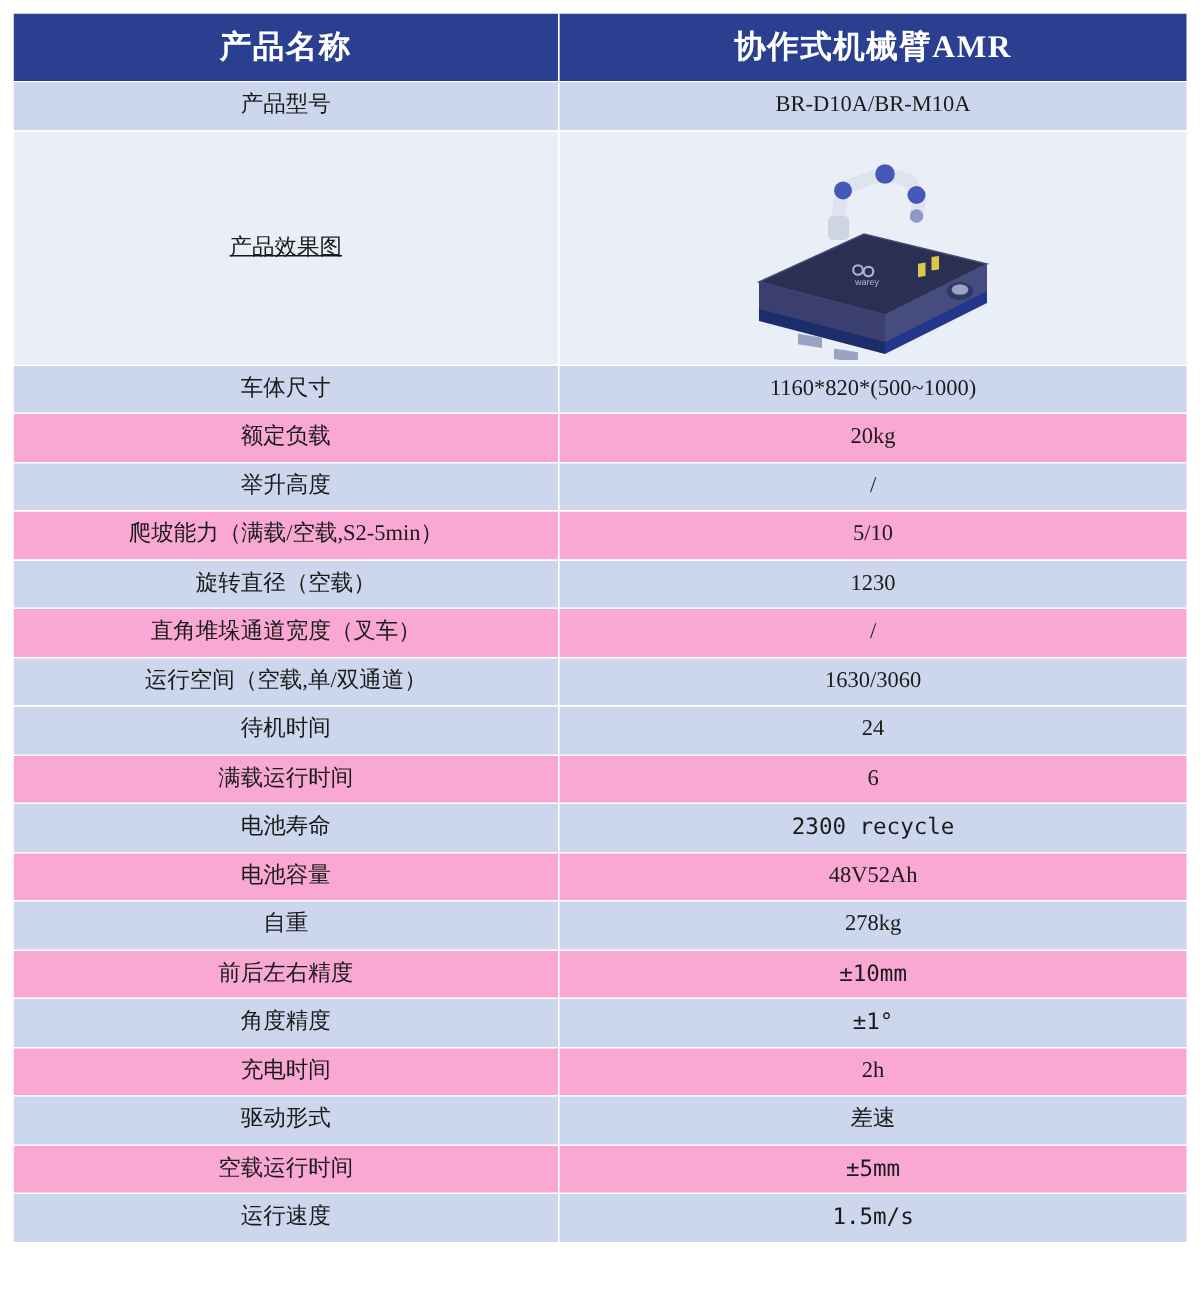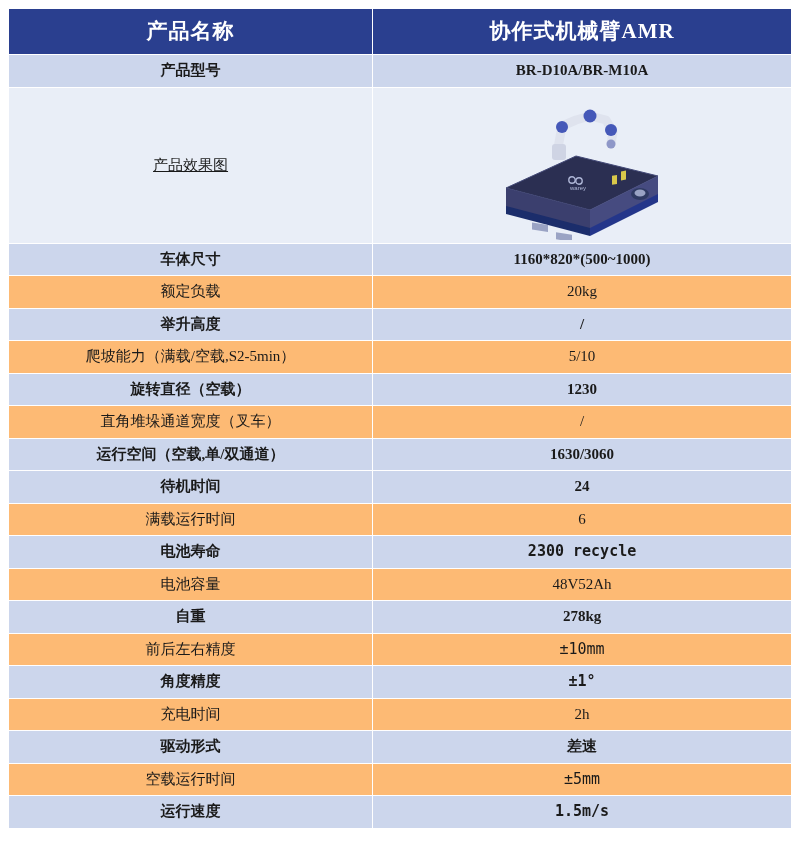--- a/index.html
+++ b/index.html
@@ -39,22 +39,22 @@
   
   tr.header-row td {
     background: #2a3f8f;
     color: #ffffff;
     font-weight: bold;
     font-size: 21px;
     padding: 9px 4px;
     letter-spacing: 1px;
   }
   
-  tr.band-a td { background: #ccd6ec; font-weight: bold; }
-  tr.band-b td { background: #fdba74; }
+  tr.band-a td { background: #ccd6ec; }
+  tr.band-b td { background: #f9a8d4; }
 
   tr.image-row td {
     background: #e9eef7;
     height: 155px;
     padding: 0;
     text-decoration: underline;
   }
   .label-cell { font-size: 15.5px; }
   .value-cell { font-size: 15.5px; }
   .mono-val { font-family: "DejaVu Sans Mono", monospace; font-size: 14px; }

